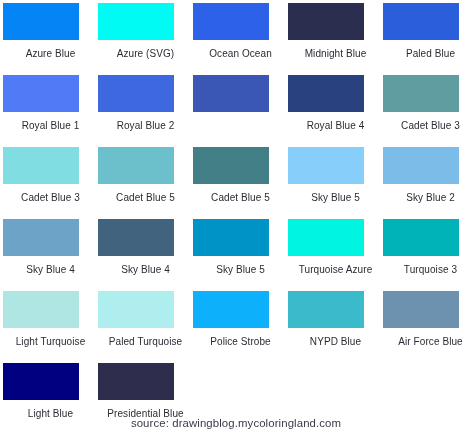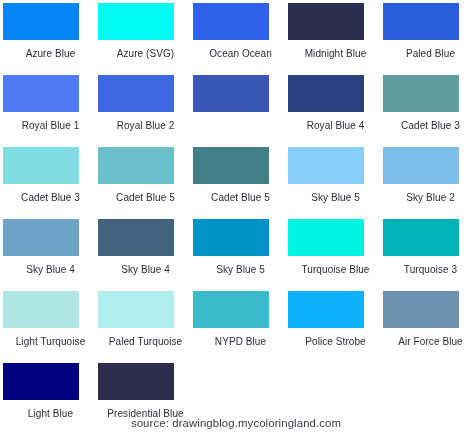--- a/index.html
+++ b/index.html
@@ -132,41 +132,41 @@
       <div class="swatch-cell">
         <span class="swatch-chip" style="background: rgb(66, 99, 125);"></span>
         <span class="swatch-label">Sky Blue 4</span>
       </div>
       <div class="swatch-cell">
         <span class="swatch-chip" style="background: rgb(0, 148, 198);"></span>
         <span class="swatch-label">Sky Blue 5</span>
       </div>
       <div class="swatch-cell">
         <span class="swatch-chip" style="background: rgb(0, 245, 224);"></span>
-        <span class="swatch-label">Turquoise Blue</span>
+        <span class="swatch-label">Turquoise Azure</span>
       </div>
       <div class="swatch-cell">
         <span class="swatch-chip" style="background: rgb(0, 179, 184);"></span>
         <span class="swatch-label">Turquoise 3</span>
       </div>
       <div class="swatch-cell">
         <span class="swatch-chip" style="background: rgb(175, 229, 226);"></span>
         <span class="swatch-label">Light Turquoise</span>
       </div>
       <div class="swatch-cell">
         <span class="swatch-chip" style="background: rgb(175, 238, 238);"></span>
         <span class="swatch-label">Paled Turquoise</span>
       </div>
       <div class="swatch-cell">
+        <span class="swatch-chip" style="background: rgb(12, 176, 251);"></span>
+        <span class="swatch-label">Police Strobe</span>
+      </div>
+      <div class="swatch-cell">
         <span class="swatch-chip" style="background: rgb(59, 186, 203);"></span>
         <span class="swatch-label">NYPD Blue</span>
-      </div>
-      <div class="swatch-cell">
-        <span class="swatch-chip" style="background: rgb(12, 176, 251);"></span>
-        <span class="swatch-label">Police Strobe</span>
       </div>
       <div class="swatch-cell">
         <span class="swatch-chip" style="background: rgb(109, 146, 175);"></span>
         <span class="swatch-label">Air Force Blue</span>
       </div>
       <div class="swatch-cell">
         <span class="swatch-chip" style="background: rgb(0, 0, 128);"></span>
         <span class="swatch-label">Light Blue</span>
       </div>
       <div class="swatch-cell">

